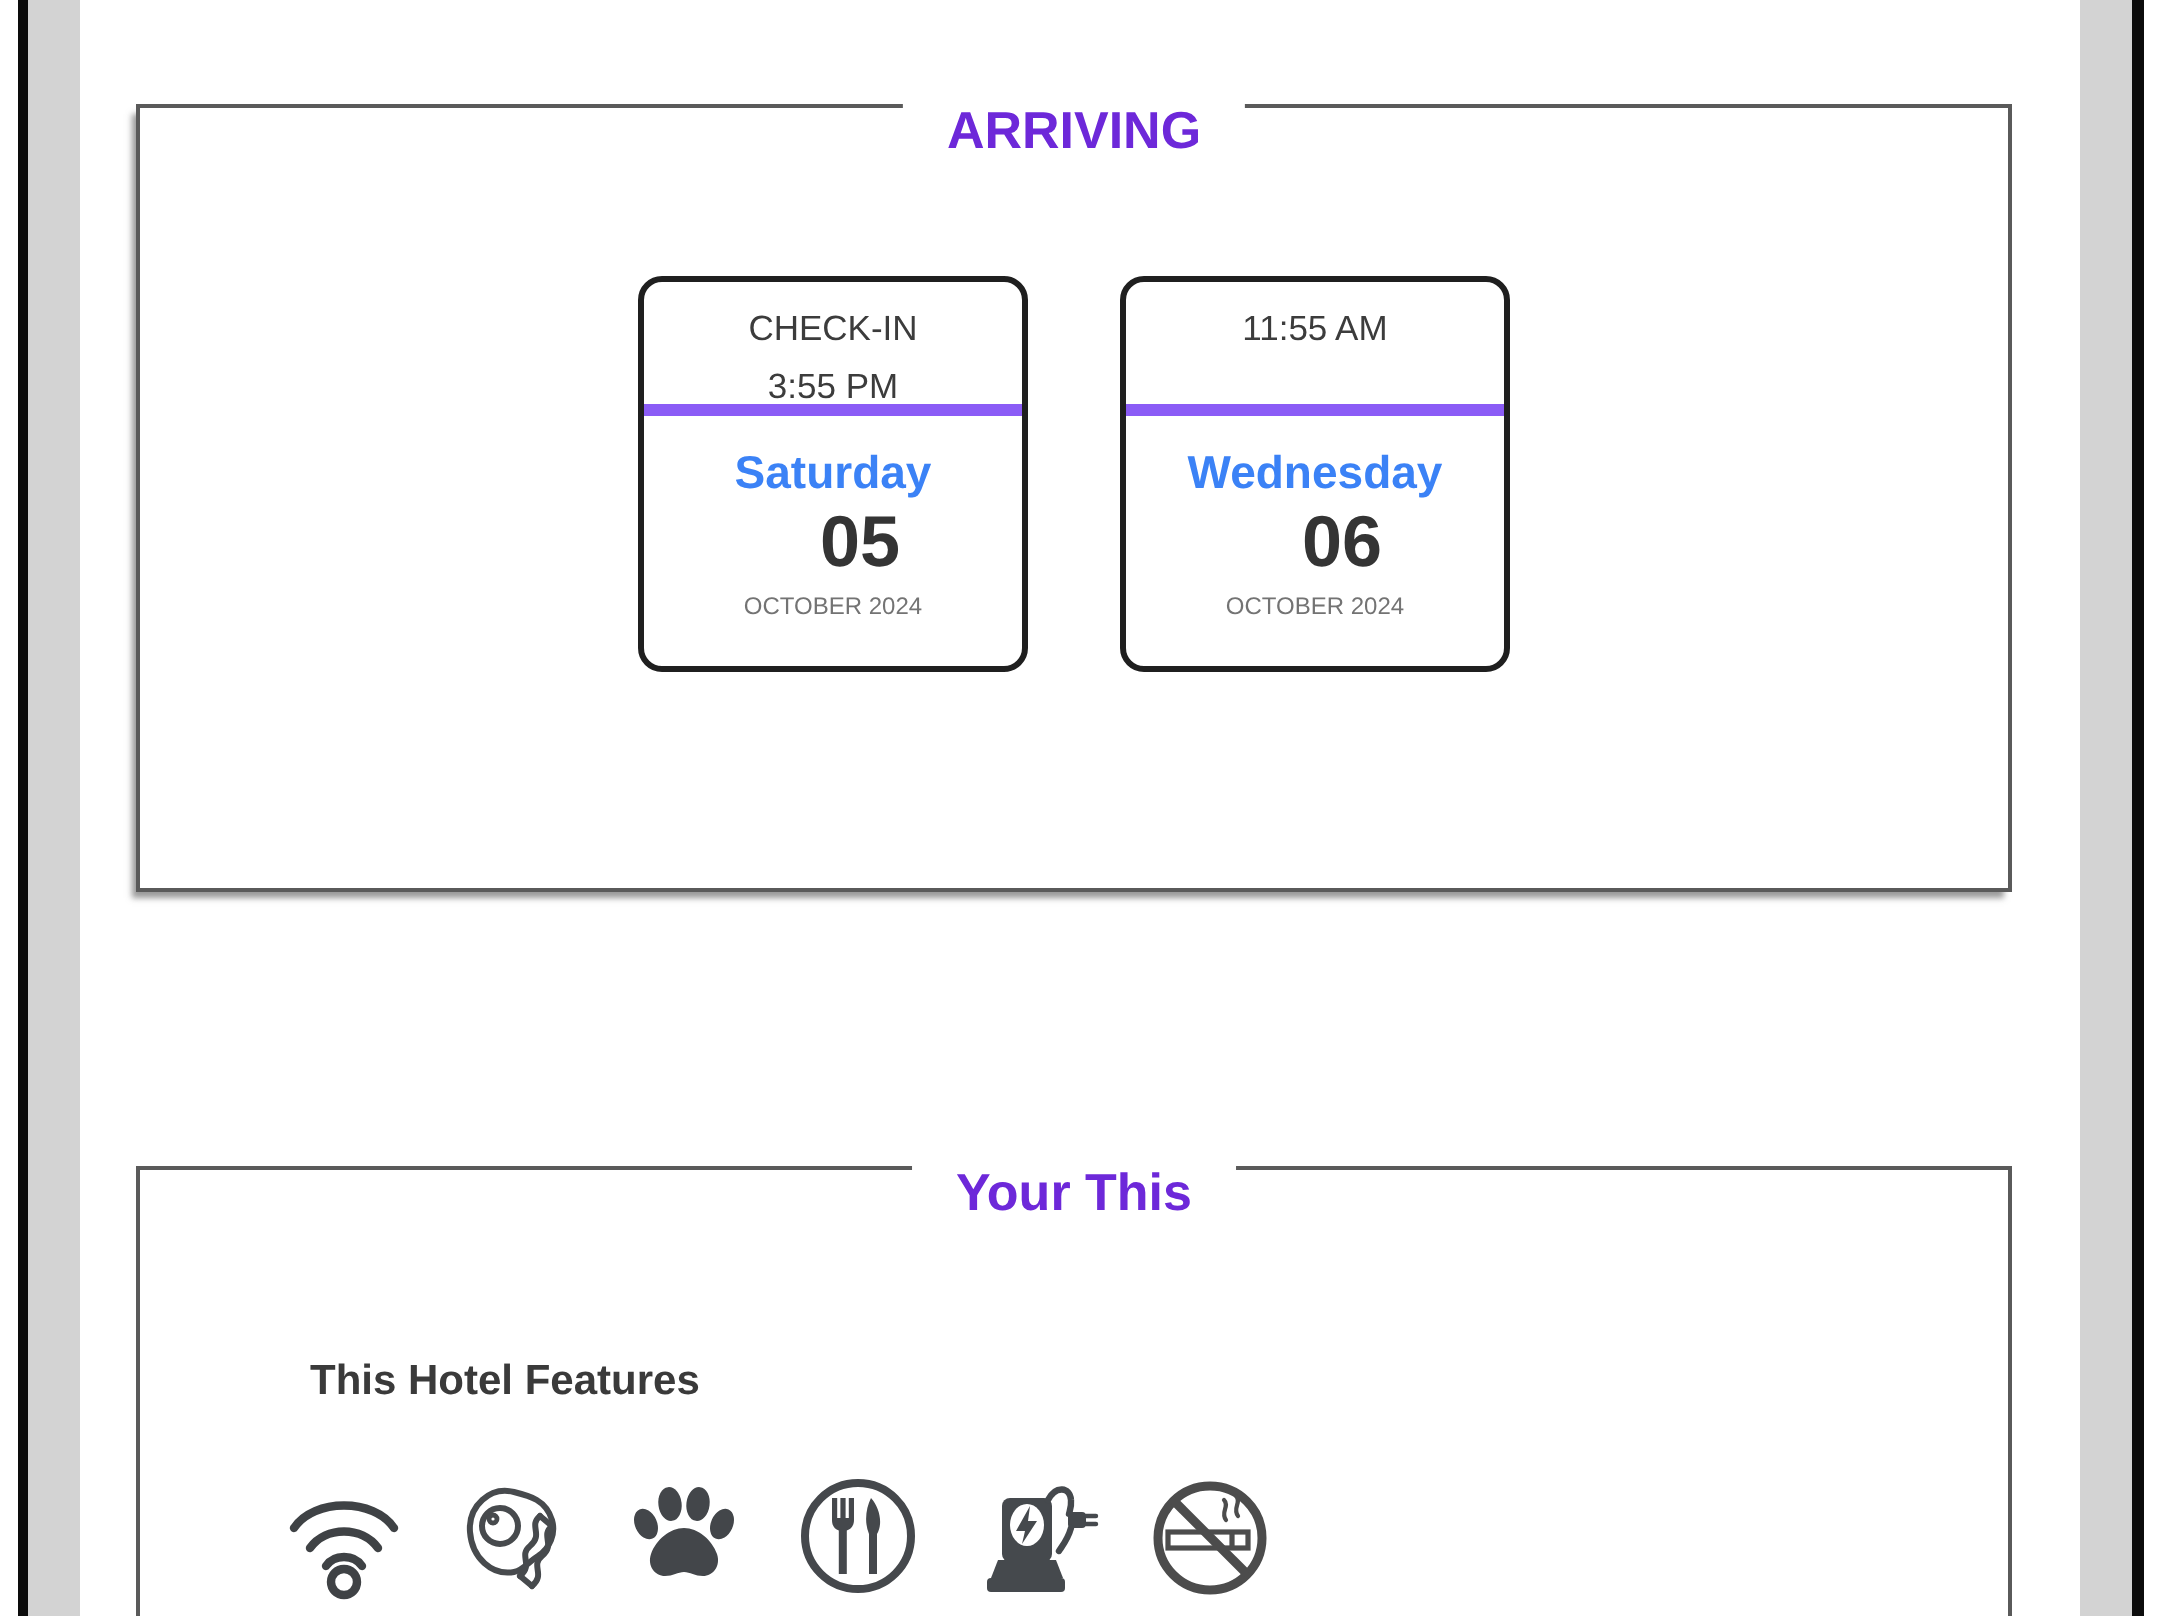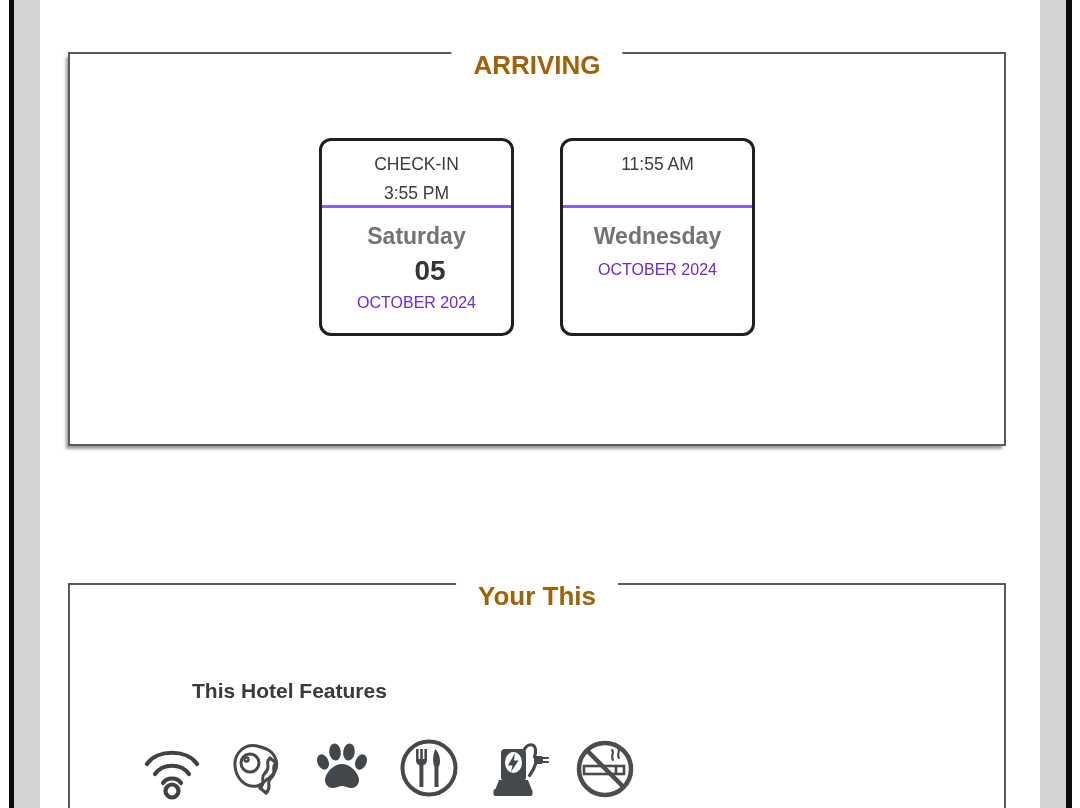--- a/index.html
+++ b/index.html
@@ -17,44 +17,44 @@
   
   .panel {
     position:absolute; left:68px; width:938px; background:#ffffff;
     border:2px solid #5a5a5a;
   }
   .panel-arriving { top:52px; height:394px; box-shadow:-3px 4px 3px -1px rgba(70,70,70,0.55); }
   .panel-stay     { top:583px; height:240px; border-bottom:none; }
   .legend {
     position:absolute; top:-2px; left:50%; transform:translateX(-50%);
     background:#ffffff; padding:0 22px; white-space:nowrap;
-    font-size:26px; font-weight:bold; color:#a16207; line-height:27px;
+    font-size:26px; font-weight:bold; color:#6d28d9; line-height:27px;
   }
 
   
   .cards-row {
     position:absolute; top:84px; left:0; width:100%;
     display:flex; justify-content:center; gap:46px;
   }
   .date-card {
     width:195px; height:198px; background:#ffffff;
     border:3px solid #1f1f1f; border-radius:12px; overflow:hidden;
     text-align:center; color:#3c3c3c;
   }
-  .card-top { height:67px; padding-top:9px; border-bottom:3px solid #8b5cf6; }
+  .card-top { height:67px; padding-top:9px; border-bottom:6px solid #8b5cf6; }
   .card-label, .card-time { font-size:17.5px; line-height:29px; color:#3c3c3c; }
   .card-bottom { padding-top:10px; }
-  .card-day    { font-size:23px; font-weight:bold; line-height:36px; color:#737373; }
-  .card-number { font-size:28px; font-weight:bold; line-height:33px; color:#343434;padding-left:27px; }
-  .card-month  { font-size:16px; line-height:32px; color:#6d28d9; }
+  .card-day    { font-size:23px; font-weight:bold; line-height:36px; color:#3b82f6; }
+  .card-number { font-size:36px; font-weight:bold; line-height:33px; color:#343434;padding-left:27px; }
+  .card-month  { font-size:12px; line-height:32px; color:#737373; }
 
   
   .features-heading {
     position:absolute; left:85px; top:94px;
-    font-size:21px; font-weight:bold; color:#3a3a3a;margin-left:37px;
+    font-size:21px; font-weight:bold; color:#3a3a3a;
   }
   .feature-icon { position:absolute; top:148px; width:64px; height:70px; }
   .feature-icon svg { width:100%; height:100%; }
   .f-wifi       { left:70px;  }
   .f-breakfast  { left:154px; }
   .f-paw        { left:240px; }
   .f-restaurant { left:327px; }
   .f-ev         { left:416px; }
   .f-nosmoking  { left:504px; }
 </style>
@@ -81,20 +81,21 @@
         <div class="card-month">OCTOBER 2024</div>
       </div>
     </div>
 
     <div class="date-card">
       <div class="card-top">
         <div class="card-time">11:55 AM</div>
       </div>
       <div class="card-bottom">
         <div class="card-day">Wednesday</div>
+        <div class="card-number">06</div>
         <div class="card-month">OCTOBER 2024</div>
       </div>
     </div>
   </div>
 </div>
 
 <div class="panel panel-stay">
   <div class="legend">Your This</div>
 
   <div class="features-heading">This Hotel Features</div>

